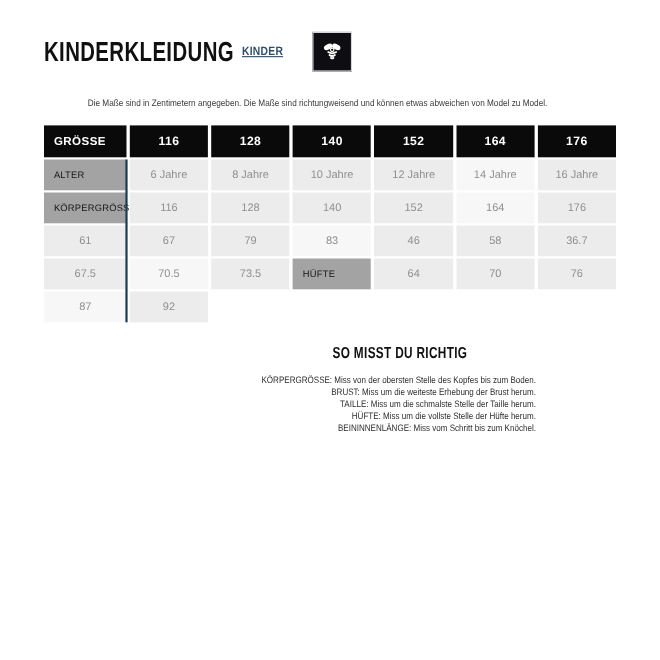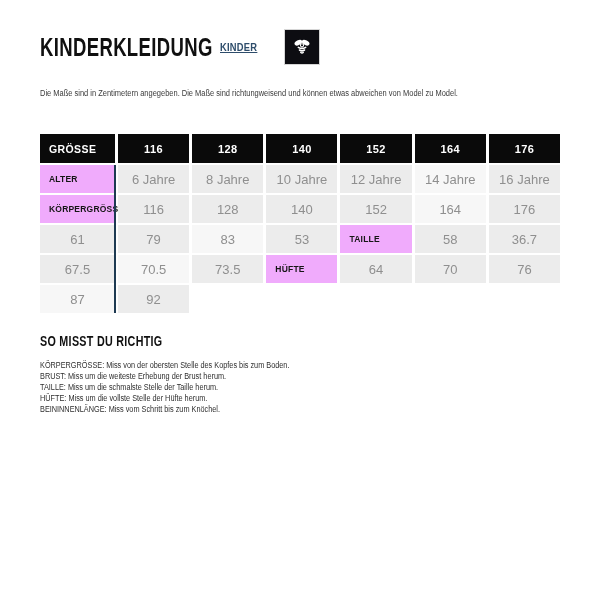--- a/index.html
+++ b/index.html
@@ -1,21 +1,21 @@
 <!DOCTYPE html>
 <html style="--header-cell-bg: #0a0a0a; --cell-bg: #ececec; --highlight-cell-bg: #f7f7f7; --cell-text: #8f8f8f; --accent-line: #1e3a52; --link-blue: #2e4d6b; --logo-bg: #0d0d12;"><head>
 <meta charset="utf-8">
 <style>
   html,body{margin:0;padding:0;}
   body{
     width:600px;height:600px;background:#ffffff;
     font-family:"Liberation Sans", sans-serif;color:#111;
     overflow:hidden;
   }
-  .page{padding:0 40px;box-sizing:border-box;width:600px;}
+  .page{padding:0 40px;box-sizing:border-box;width:600px;text-align:right;}
 
   
   .hdr{position:relative;height:38px;margin-top:28px;}
   .title{
     position:absolute;left:0;top:0;margin:0;
     font-size:25px;line-height:38px;font-weight:bold;color:#101010;
     transform:scaleX(.74);transform-origin:left center;white-space:nowrap;
     letter-spacing:.5px;
   }
   .cat-link{
@@ -32,39 +32,39 @@
   }
 
   
   .intro{
     margin:22px 0 0;font-size:8.5px;color:#3a3a3a;
     transform:scaleX(.88);transform-origin:left center;white-space:nowrap;
   }
 
   
   .table{
-    position:relative;margin-top:36px;width:520px;
+    position:relative;margin-top:16px;width:520px;
     display:grid;grid-template-columns:75px repeat(6,1fr);
     grid-template-rows:29px repeat(5,28px);
     gap:2px 3px;
   }
   .hcell{
     background:var(--header-cell-bg,#0a0a0a);color:#fff;font-weight:bold;
     font-size:11px;letter-spacing:.4px;
     display:flex;align-items:center;justify-content:center;
   }
   .hcell.corner{justify-content:flex-start;padding-left:9px;font-size:10.5px;}
   .rlabel{
     display:flex;align-items:center;padding-left:9px;
-    font-size:8.5px;font-weight:bold;color:#161616;letter-spacing:.2px;
-    background:#f0abfc;
+    font-size:8.5px;font-weight:normal;color:#161616;letter-spacing:.2px;
+    background:#a3a3a3;
   }
   .cell{
     background:var(--cell-bg,#ececec);color:var(--cell-text,#8f8f8f);
-    font-size:13px;display:flex;align-items:center;justify-content:center;
+    font-size:10px;display:flex;align-items:center;justify-content:center;
   }
   .cell.hl{background:var(--highlight-cell-bg,#f7f7f7);}
   .vline{
     position:absolute;left:74px;top:31px;width:2px;height:148px;
     background:var(--accent-line,#1e3a52);
   }
 
   
   .h2{
     margin:20px 0 0;font-size:14.5px;font-weight:bold;color:#101010;
@@ -116,24 +116,24 @@
       <div class="cell hl">14 Jahre</div>
       <div class="cell">16 Jahre</div>
       <div class="rlabel">KÖRPERGRÖSSE</div>
       <div class="cell">116</div>
       <div class="cell">128</div>
       <div class="cell">140</div>
       <div class="cell">152</div>
       <div class="cell hl">164</div>
       <div class="cell">176</div>
       <div class="cell">61</div>
+      <div class="cell">67</div>
       <div class="cell">79</div>
       <div class="cell hl">83</div>
-      <div class="cell">53</div>
-      <div class="rlabel">TAILLE</div>
+      <div class="cell">46</div>
       <div class="cell">58</div>
       <div class="cell">36.7</div>
       <div class="cell">67.5</div>
       <div class="cell hl">70.5</div>
       <div class="cell">73.5</div>
       <div class="rlabel">HÜFTE</div>
       <div class="cell">64</div>
       <div class="cell">70</div>
       <div class="cell">76</div>
       <div class="cell hl">87</div>

